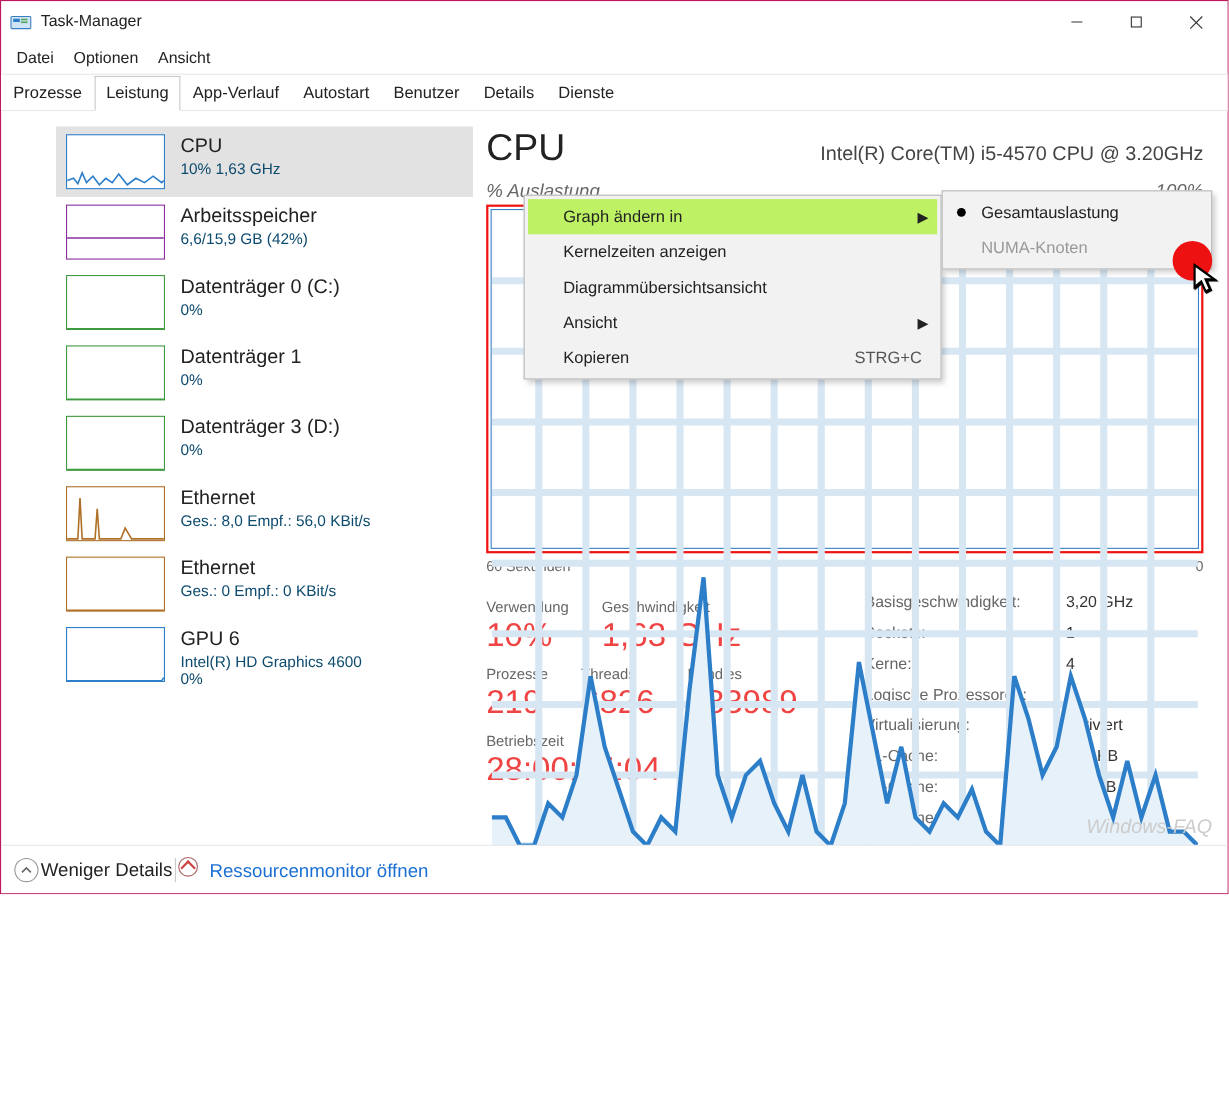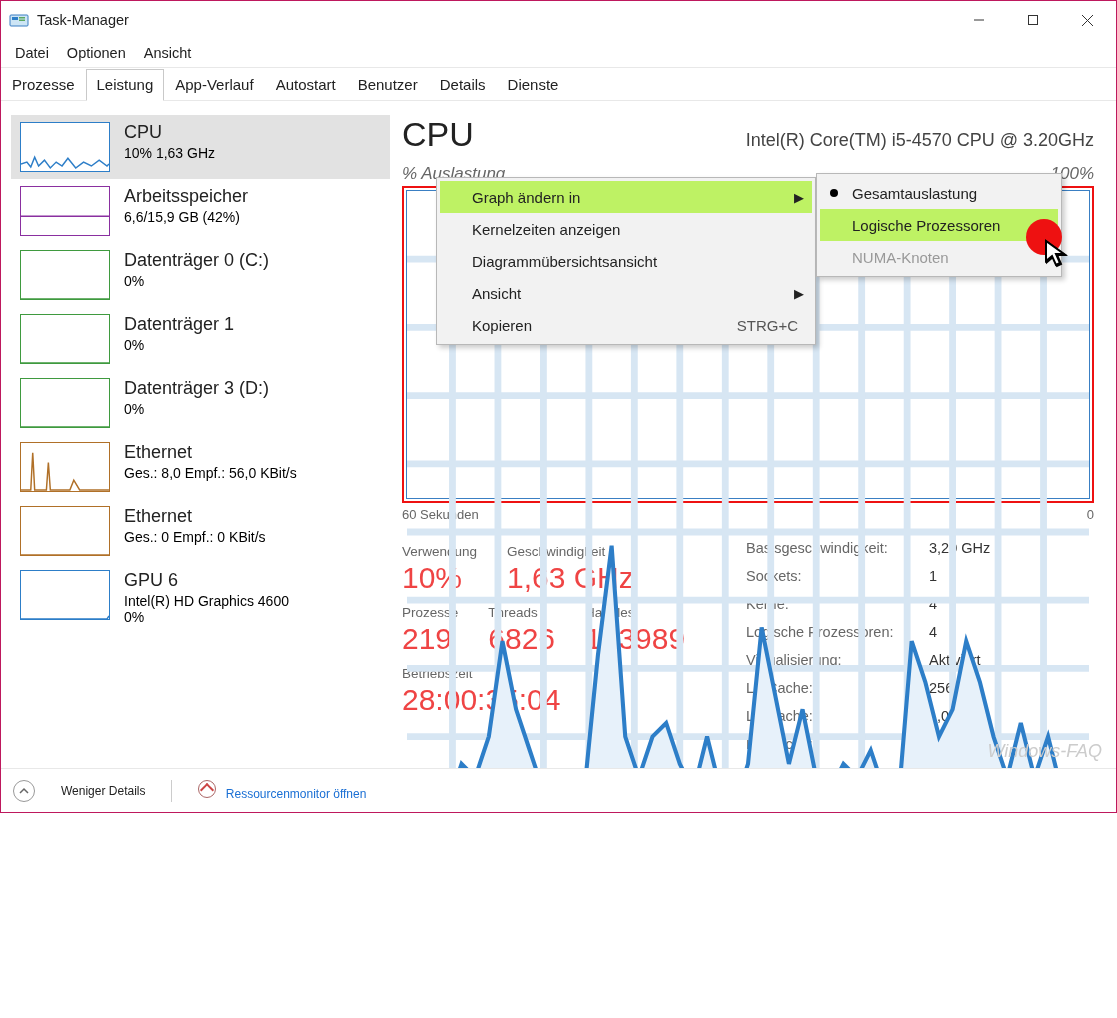--- a/index.html
+++ b/index.html
@@ -9,47 +9,47 @@
   .titlebar .appicon { width:20px; height:16px; margin-right:8px; }
   .titlebar .title { font-size:14.5px; color:#222; flex:0 0 auto;}
   .titlebar .spacer { flex:1; }
   .winbtn { width:54px; height:38px; display:flex; align-items:center; justify-content:center; color:#333; }
   .winbtn svg { stroke:#333; }
   .menubar { height:28px; display:flex; align-items:center; padding:0 6px; gap:2px; font-size:14.5px; }
   .menubar span { padding:3px 8px; }
   .tabbar { height:34px; border-top:1px solid #e8e8e8; border-bottom:1px solid #e8e8e8; display:flex; align-items:stretch; font-size:15px; background:#fff;}
   .tab { padding:6px 10px 4px 10px; border:1px solid transparent; border-bottom:none; position:relative; top:1px; color:#222;}
   .tab.active { border-color:#c9c9c9; background:#fff; border-bottom:1px solid #fff;}
-  .body { flex:1; display:flex; overflow:hidden; }
+  .body { flex:1; display:flex; overflow:hidden;padding-left:40px; }
   .sidebar { width:395px; padding:14px 6px 6px 10px; overflow:auto; }
   .side-item { display:flex; padding:6px 8px; gap:14px; border:1px solid transparent; border-radius:0;}
   .side-item.active { background:#e2e2e2; }
   .thumb { width:90px; height:50px; border:1px solid; background:#fff; position:relative; }
   .thumb svg { position:absolute; inset:0; }
   .side-text .t1 { font-size:18px; color:#222; margin-bottom:2px;}
-  .side-text .t2 { font-size:14px; color:#000000; }
+  .side-text .t2 { font-size:14px; color:#0c4a6e; }
   .main { flex:1; padding:14px 22px 10px 6px; display:flex; flex-direction:column; overflow:hidden; position:relative;}
   .main-head { display:flex; align-items:baseline; justify-content:space-between; }
   .main-head h1 { font-size:34px; font-weight:400; margin:0; }
   .main-head .sub { font-size:18px; color:#444; }
   .chart-labels { display:flex; justify-content:space-between; font-size:17px; color:#666; margin-top:10px;font-style:italic; }
   .chart-box { border:2px solid #e11; height:412px; margin-top:2px; position:relative; background:#fff;}
   .chart-box .inner { position:absolute; inset:2px; border:1px solid #3a7fc3;}
   .chart-grid { position:absolute; inset:0; }
   .chart-grid line { stroke:#d7e6f3; stroke-width:1; }
   .chart-line { position:absolute; inset:0; }
   .axis-labels { display:flex; justify-content:space-between; font-size:13px; color:#666; margin-top:4px;}
   .stats { display:flex; gap:34px; margin-top:12px; }
   .statcol .lbl { font-size:13.5px; color:#666; margin-top:10px;}
   .statcol .big { font-size:30px; color:#ef4444; margin-top:2px;}
   .details-table { font-size:14.5px; }
   .details-table .row { display:flex; gap:18px; line-height:28px;}
   .details-table .k { width:165px; color:#666;}
   .details-table .v { color:#333;}
-  .footer { height:44px; border-top:1px solid #e8e8e8; display:flex; align-items:center; padding:0 12px; gap:26px; font-size:12px;}
+  .footer { height:44px; border-top:1px solid #e8e8e8; display:flex; align-items:center; padding:0 12px; gap:2px; font-size:17px;}
   .footer .chev { width:22px; height:22px; border:1px solid #999; border-radius:50%; display:flex; align-items:center; justify-content:center;}
   .footer .divider { width:1px; height:22px; background:#ccc;}
   .footer .link { color:#1a6fd4; }
   .footer .rmicon { width:18px; height:18px; border:1px solid #a66; border-radius:50%; display:inline-flex; align-items:center; justify-content:center; margin-right:6px; position:relative;}
   .footer .rmicon:before { content:""; width:8px; height:8px; border-left:2px solid #c44; border-top:2px solid #c44; transform:rotate(45deg); position:absolute; top:4px; left:3px;}
   
   .ctx { position:absolute; background:#f2f2f2; border:1px solid #b8b8b8; box-shadow:3px 3px 5px rgba(0,0,0,.2); font-size:15px; padding:3px; }
   .ctx .row { display:flex; align-items:center; height:32px; padding:0 22px 0 32px; position:relative; white-space:nowrap;}
   .ctx .row.hl { background:#bef264; }
   .ctx .row.disabled { color:#999; }
@@ -336,23 +336,20 @@
           <div class="row">
             <span>Kopieren</span>
             <span class="short">STRG+C</span>
           </div>
         </div>
       <div class="ctx" id="ctx2" style="left:420px; top:72px; width:246px;">
           <div class="row">
             <span class="bullet"></span>
             <span>Gesamtauslastung</span>
           </div>
-          <div class="row hl">
-            <span>Logische Prozessoren</span>
-          </div>
           <div class="row disabled">
             <span>NUMA-Knoten</span>
           </div>
         </div>
       <div class="red-dot" style="left:630px; top:118px;"></div>
       <div class="cursor" style="left:648px; top:138px;">
         <svg width="26" height="30" viewBox="0 0 26 30">
             <path d="M2 2 L2 22 L8 17 L12 26 L16 24 L12 15 L20 15 Z" fill="#fff" stroke="#000" stroke-width="2"></path>
           </svg>
       </div>

